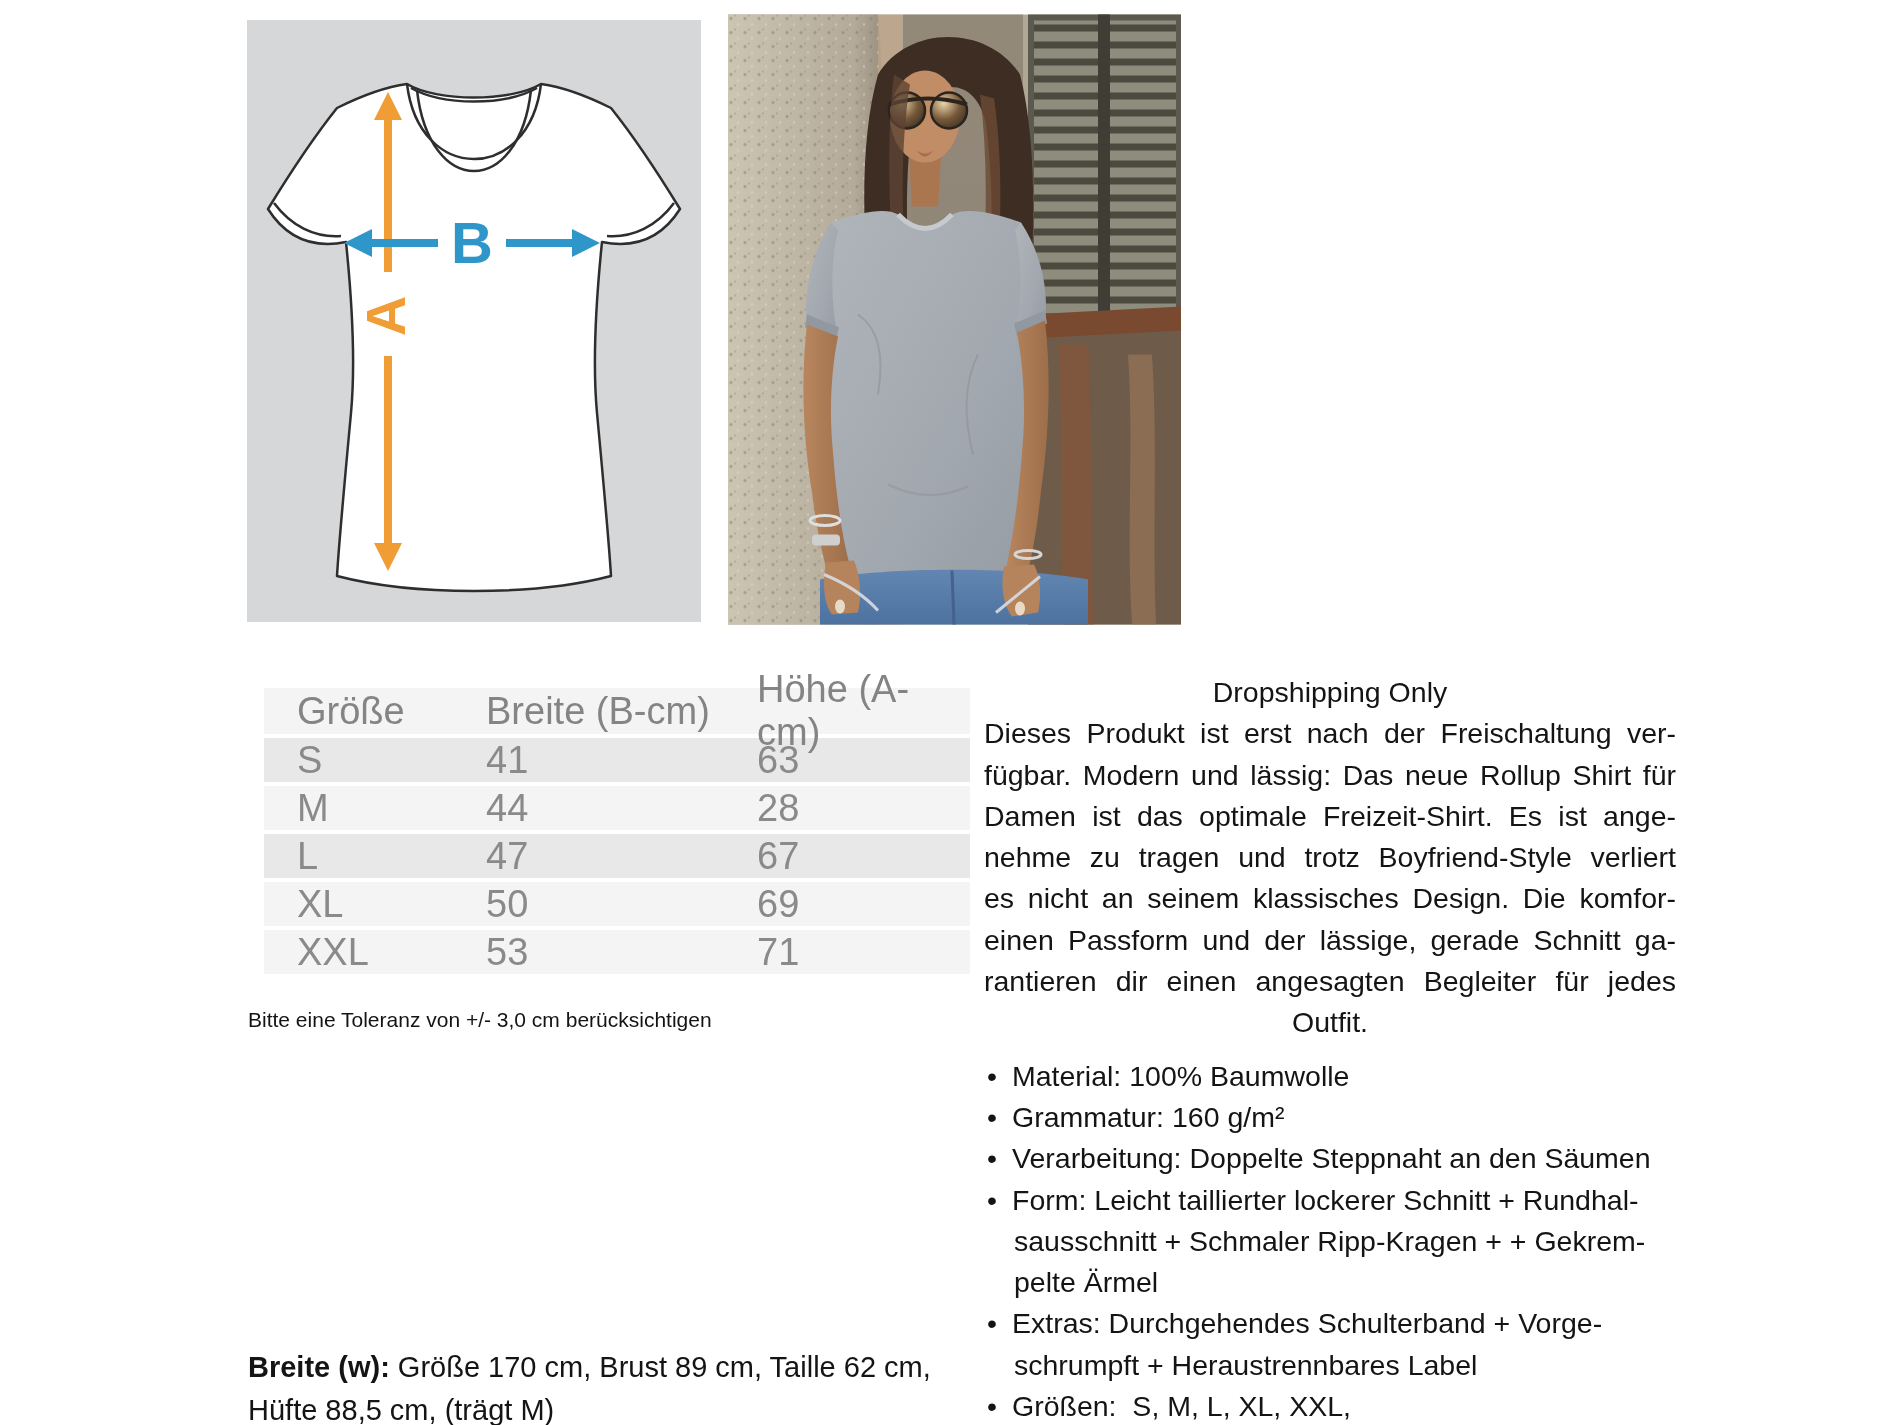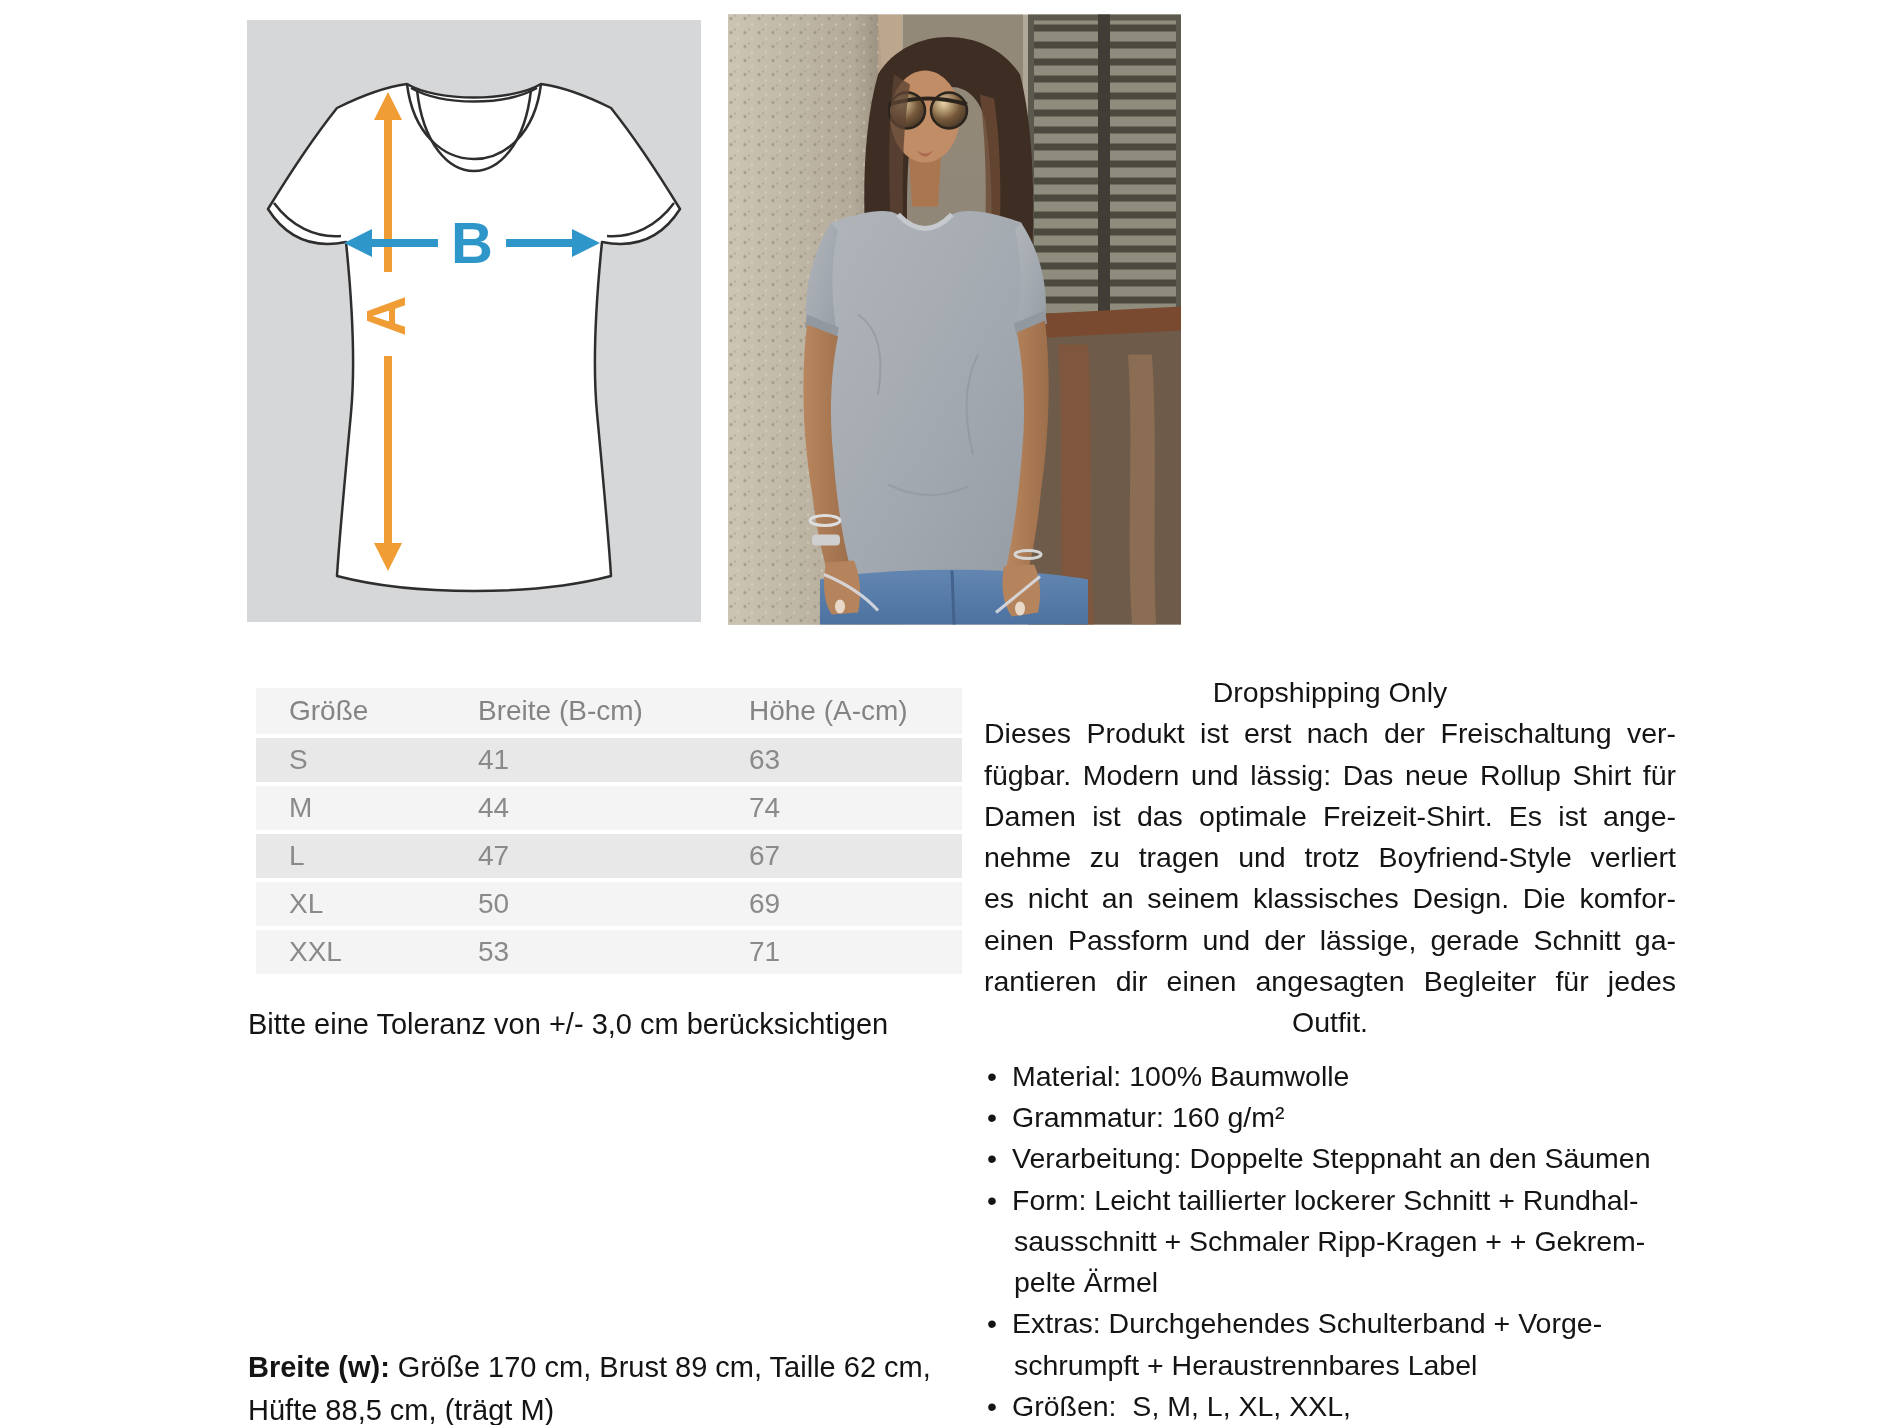--- a/index.html
+++ b/index.html
@@ -8,29 +8,29 @@
 
   
   .diagram-panel{position:absolute;left:247px;top:20px;width:454px;height:602px;background:#d6d7d8;}
   .diagram-panel svg{display:block;width:100%;height:100%;}
 
   
   .photo-panel{position:absolute;left:728px;top:14px;width:453px;height:611px;}
   .photo-panel svg{display:block;width:100%;height:100%;}
 
   
-  .size-table{position:absolute;left:256px;top:688px;width:706px;font-size:28px;color:#8a8a8a;}
+  .size-table{position:absolute;left:264px;top:688px;width:706px;font-size:38px;color:#8a8a8a;}
   .t-row{display:flex;align-items:center;height:44px;margin-bottom:4px;background:#f4f4f4;}
   .t-row.header{height:46px;color:#848484;}
   .t-row.alt{background:#e8e8e8;}
   .t-c1{width:189px;padding-left:33px;box-sizing:content-box;}
   .t-c2{width:271px;}
   .t-c3{flex:1;}
 
-  .tolerance{position:absolute;left:248px;top:1008px;width:700px;font-size:29px;color:#141414;}
+  .tolerance{position:absolute;left:248px;top:1008px;width:700px;font-size:21px;color:#141414;}
 
   .model-info{position:absolute;left:248px;top:1346px;width:760px;font-size:29px;line-height:43px;color:#141414;}
   .model-info b{font-weight:bold;}
 
   
   .right-col{position:absolute;left:984px;top:672px;width:692px;font-size:28.5px;line-height:41.3px;color:#141414;}
   .desc-line{min-height:41px;text-align:center;}
   .desc-line.just{text-align:justify;text-align-last:justify;}
   .spec-list{margin-top:12px;}
   .spec-line{display:flex;min-height:41px;}
@@ -218,21 +218,21 @@
       <div class="t-c3">Höhe (A-cm)</div>
     </div>
     <div class="t-row alt">
       <div class="t-c1">S</div>
       <div class="t-c2">41</div>
       <div class="t-c3">63</div>
     </div>
     <div class="t-row">
       <div class="t-c1">M</div>
       <div class="t-c2">44</div>
-      <div class="t-c3">74</div>
+      <div class="t-c3">28</div>
     </div>
     <div class="t-row alt">
       <div class="t-c1">L</div>
       <div class="t-c2">47</div>
       <div class="t-c3">67</div>
     </div>
     <div class="t-row">
       <div class="t-c1">XL</div>
       <div class="t-c2">50</div>
       <div class="t-c3">69</div>

